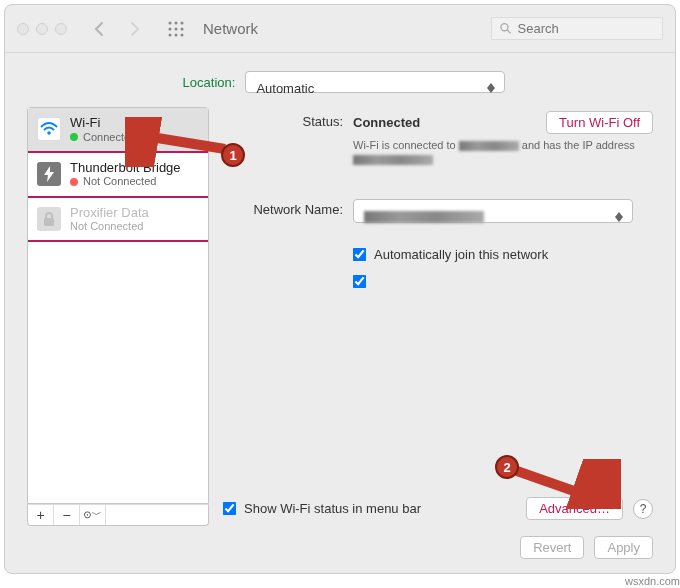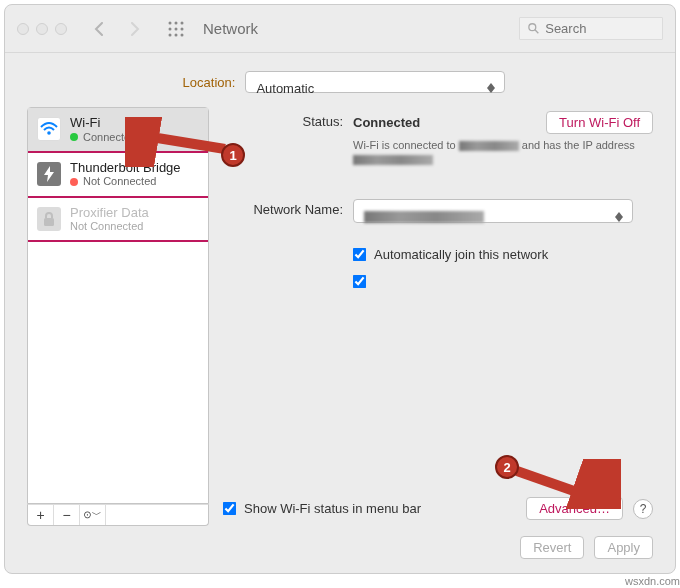--- a/index.html
+++ b/index.html
@@ -39,31 +39,31 @@
   }
   .grid-icon { width: 18px; height: 18px; margin: 0 6px 0 10px; }
   .title { font-size: 15px; color: #6e6e6e; font-weight: 400; margin-left: 4px; }
   .search-wrap {
     margin-left: auto;
     display: flex; align-items: center;
     background: #f1f1f1;
     border: 1px solid #dcdcdc;
     border-radius: 1px;
     padding: 3px 8px; gap: 6px;
-    width: 144px;
+    width: 172px;
   }
   .search-wrap input {
     border: none; background: transparent; outline: none;
     font-size: 13px; color: #888; width: 100%;
   }
   .location-row {
     display: flex; align-items: center; justify-content: center;
     gap: 10px; padding: 18px 0 14px;
   }
-  .label-right { text-align: right; color: #a16207; margin-left: 8px; }
+  .label-right { text-align: right; color: #15803d; margin-left: 8px; }
   .select {
     background: #fff; border: 1px solid #c0c0c0; border-radius: 4px;
     height: 22px; display: flex; align-items: center; justify-content: space-between;
     padding: 12px 6px 0 10px; font-size: 13px;
   }
   .select .arrows {
     width: 14px; display:flex; flex-direction:column; align-items:center; gap:0;
     color:#555;
   }
   .content-row {

